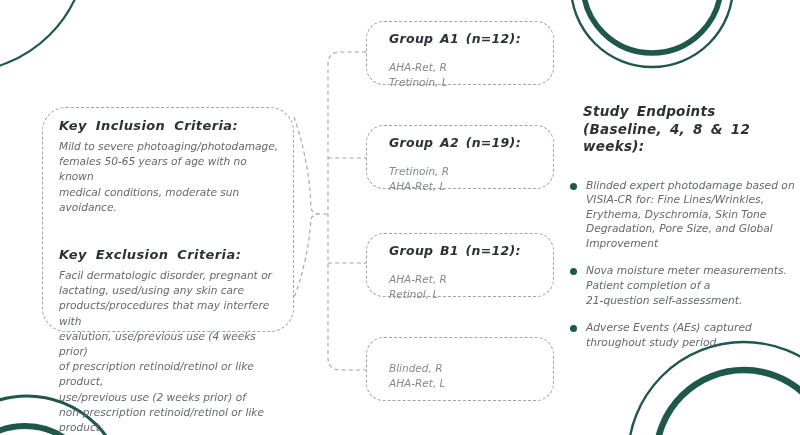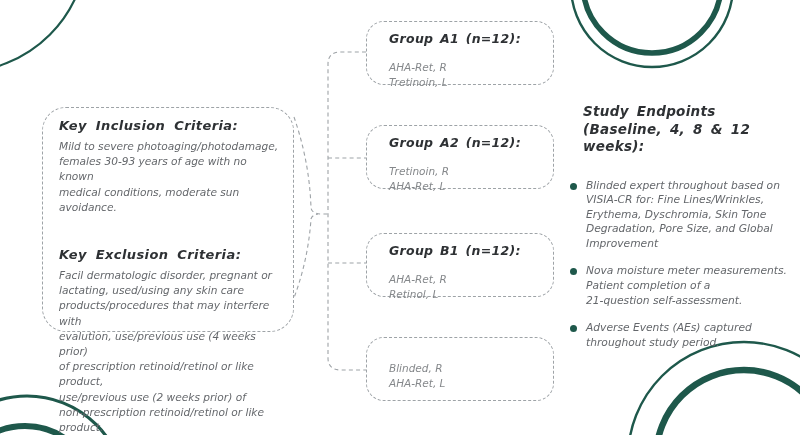--- a/index.html
+++ b/index.html
@@ -100,40 +100,40 @@
     <path d="M 292,303 C 302,278 309,249 311,219 Q 312,215 318,214"></path>
     <path d="M 366,52 L 341,52 Q 328,52 328,64 L 328,358 Q 328,370 341,370 L 366,370"></path>
     <path d="M 328,158 L 366,158"></path>
     <path d="M 328,263 L 366,263"></path>
   </g>
 </svg>
 
 <div class="dash-box criteria-box">
   <div class="crit-title">Key Inclusion Criteria:</div>
   <div class="crit-text">Mild to severe photoaging/photodamage,
-females 30-93 years of age with no known
+females 50-65 years of age with no known
 medical conditions, moderate sun avoidance.</div>
   <div class="crit-title second">Key Exclusion Criteria:</div>
   <div class="crit-text">Facil dermatologic disorder, pregnant or
 lactating, used/using any skin care
 products/procedures that may interfere with
 evalution, use/previous use (4 weeks prior)
 of prescription retinoid/retinol or like product,
 use/previous use (2 weeks prior) of
 non-prescription retinoid/retinol or like product.</div>
 </div>
 
 <div class="dash-box group-box group-a1">
   <div class="group-title">Group A1 (n=12):</div>
   <div class="group-line first">AHA-Ret, R</div>
   <div class="group-line">Tretinoin, L</div>
 </div>
 
 <div class="dash-box group-box group-a2">
-  <div class="group-title">Group A2 (n=12):</div>
+  <div class="group-title">Group A2 (n=19):</div>
   <div class="group-line first">Tretinoin, R</div>
   <div class="group-line">AHA-Ret, L</div>
 </div>
 
 <div class="dash-box group-box group-b1">
   <div class="group-title">Group B1 (n=12):</div>
   <div class="group-line first">AHA-Ret, R</div>
   <div class="group-line">Retinol, L</div>
 </div>
 
@@ -143,21 +143,21 @@
 </div>
 
 <div class="endpoints">
   <div class="ep-title">
     <div>Study Endpoints</div>
     <div>(Baseline, 4, 8 &amp; 12 weeks):</div>
   </div>
   <div class="ep-list">
     <div class="ep-item">
       <span class="ep-dot"></span>
-      <span class="ep-text">Blinded expert throughout based on
+      <span class="ep-text">Blinded expert photodamage based on
 VISIA-CR for: Fine Lines/Wrinkles,
 Erythema, Dyschromia, Skin Tone
 Degradation, Pore Size, and Global
 Improvement</span>
     </div>
     <div class="ep-item">
       <span class="ep-dot"></span>
       <span class="ep-text">Nova moisture meter measurements.
 Patient completion of a
 21-question self-assessment.</span>

